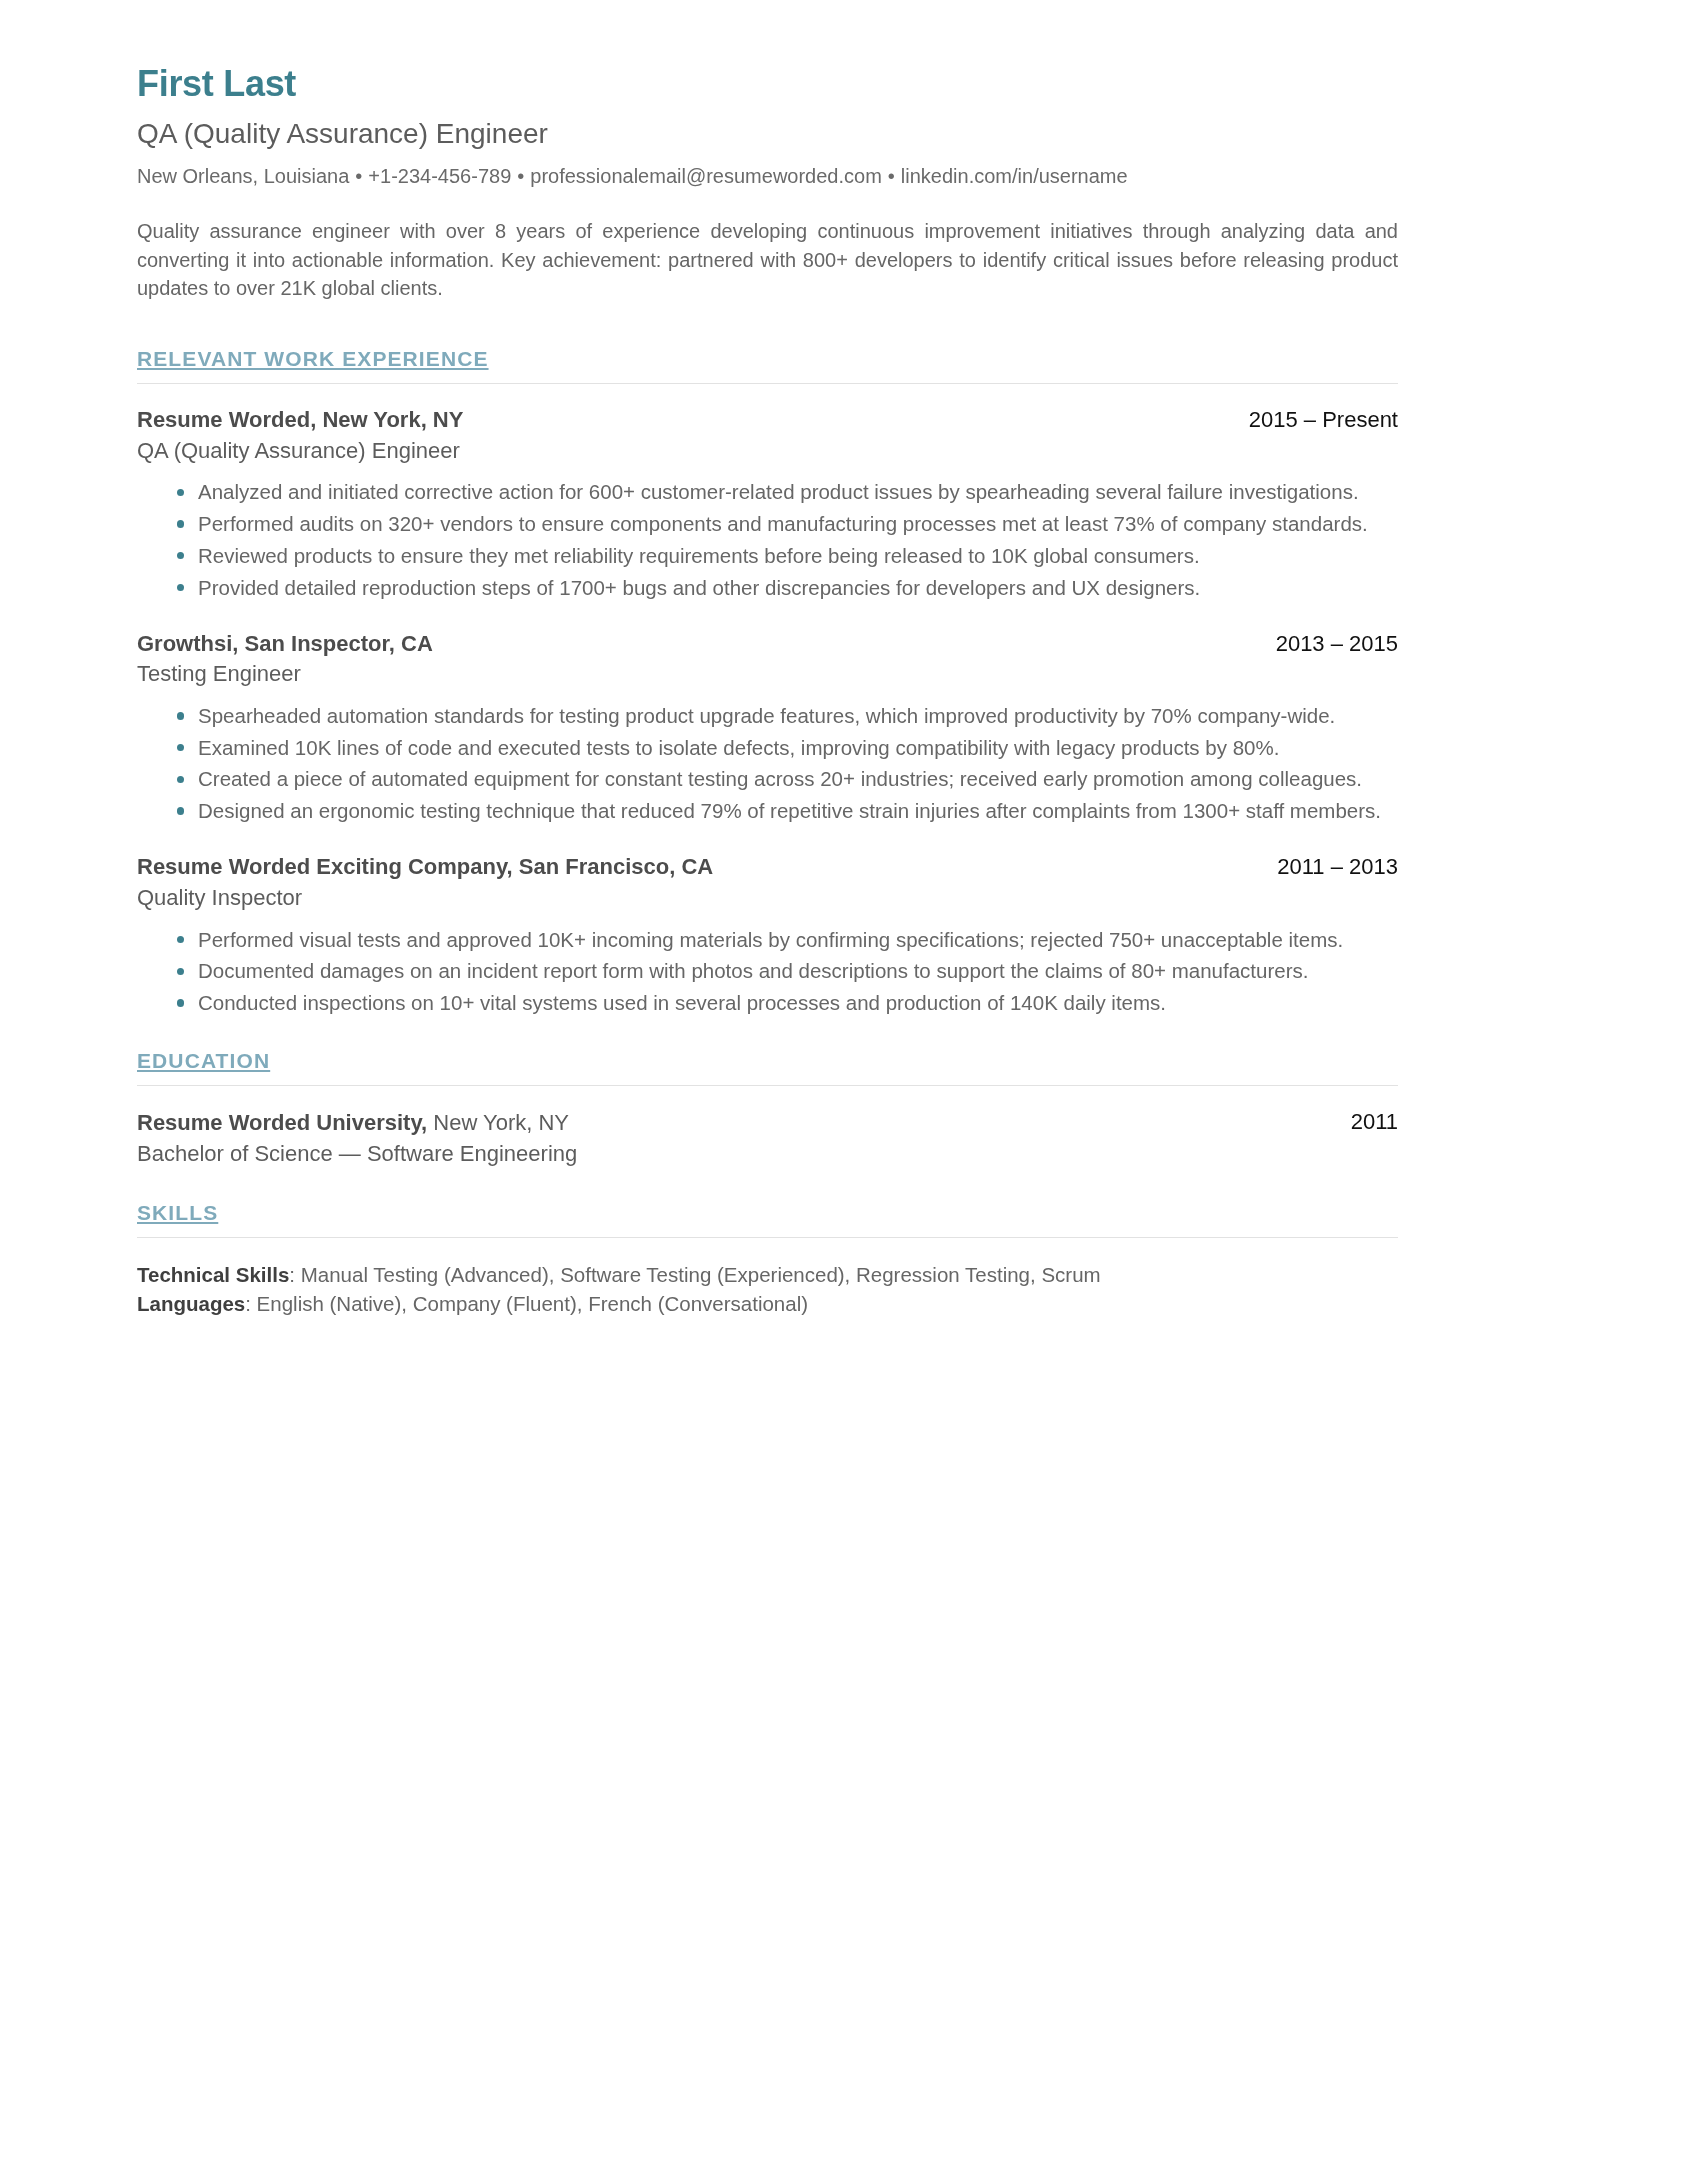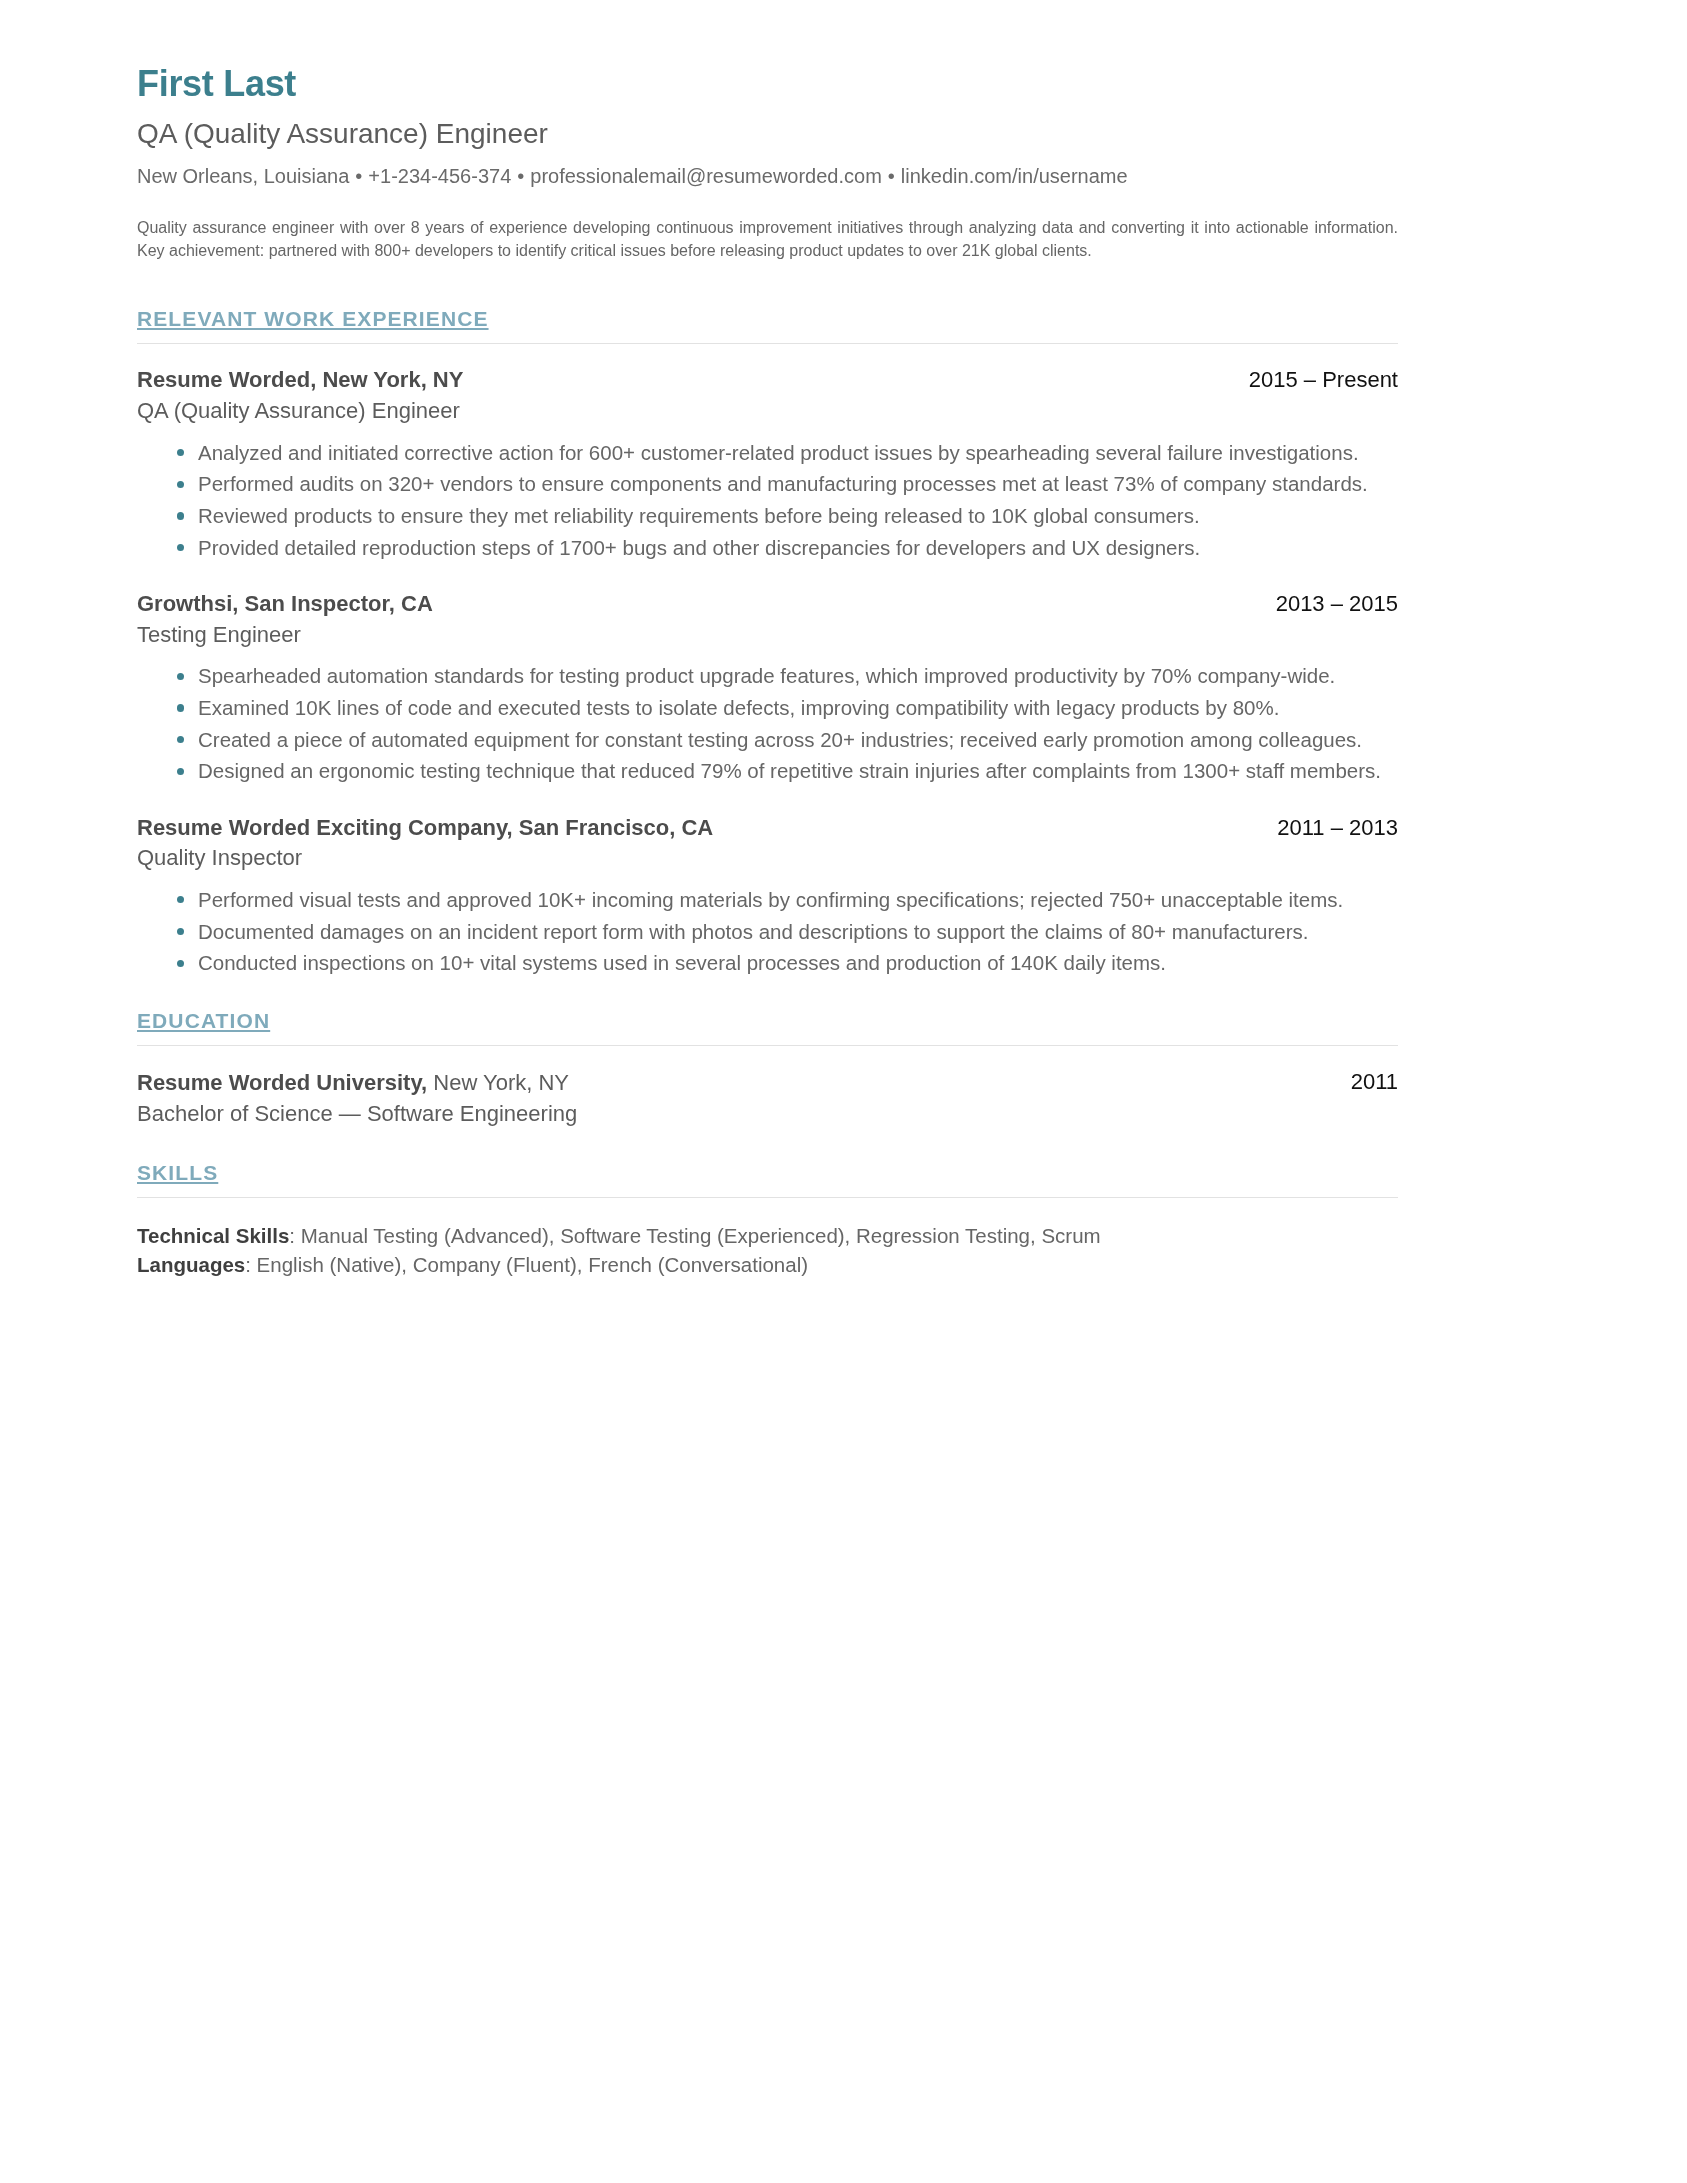--- a/index.html
+++ b/index.html
@@ -45,21 +45,21 @@
     font-size: 20px;
     color: #6a6a6a;
     line-height: 1.2;
     margin: 0 0 29px 0;
   }
   .contact-sep {
     padding: 0 6px;
     color: #6a6a6a;
   }
   .summary {
-    font-size: 16px;
+    font-size: 20px;
     color: #666666;
     line-height: 1.42;
     text-align: justify;
     margin: 0 0 44px 0;
   }
 
   
   .section-head {
     font-size: 21px;
     font-weight: bold;
@@ -174,21 +174,21 @@
 </head>
 <body>
 
 <div class="page">
   <div class="content">
 
     <div>
       <h1 class="name">First Last</h1>
       <div class="job-title">QA (Quality Assurance) Engineer</div>
       <div class="contact-line">
-        <span>New Orleans, Louisiana</span><span class="contact-sep">•</span><span>+1-234-456-374</span><span class="contact-sep">•</span><span>professionalemail@resumeworded.com</span><span class="contact-sep">•</span><span>linkedin.com/in/username</span>
+        <span>New Orleans, Louisiana</span><span class="contact-sep">•</span><span>+1-234-456-789</span><span class="contact-sep">•</span><span>professionalemail@resumeworded.com</span><span class="contact-sep">•</span><span>linkedin.com/in/username</span>
       </div>
       <p class="summary">Quality assurance engineer with over 8 years of experience developing continuous improvement initiatives through analyzing data and converting it into actionable information. Key achievement: partnered with 800+ developers to identify critical issues before releasing product updates to over 21K global clients.</p>
     </div>
 
     <div class="section-block">
       <div class="section-head">RELEVANT WORK EXPERIENCE</div>
       <hr class="rule">
 
       <div class="exp-group">
         <div class="entry">

